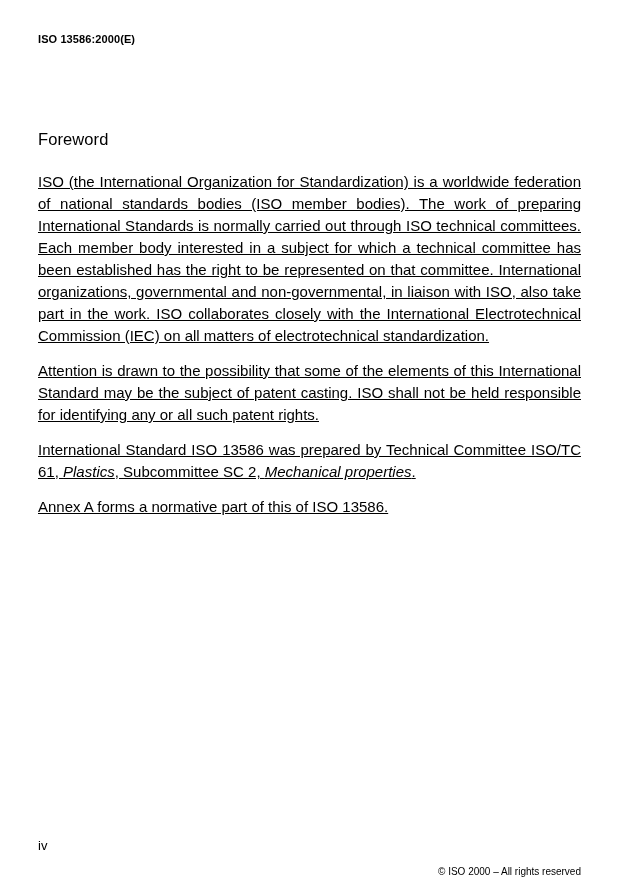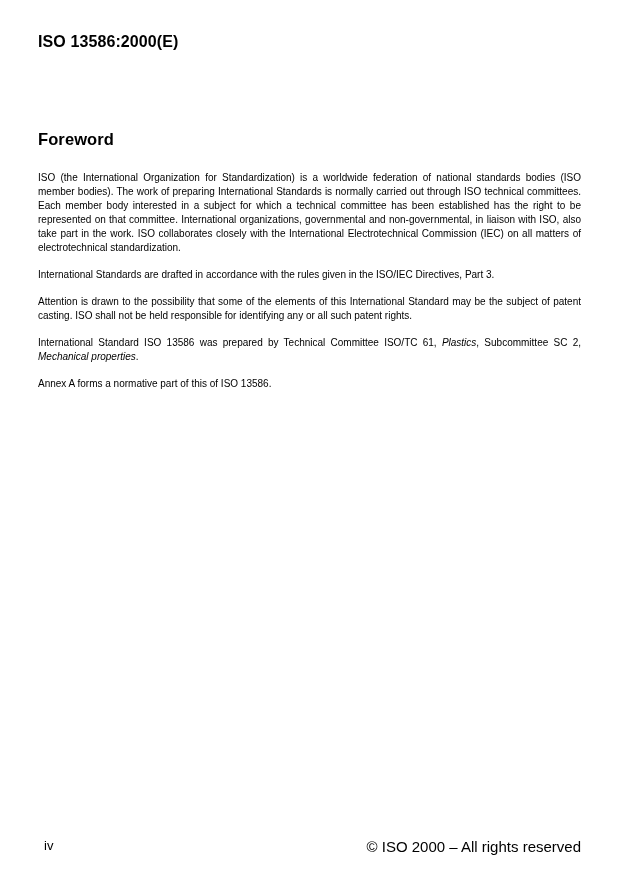--- a/index.html
+++ b/index.html
@@ -13,76 +13,76 @@
     height: 877px;
     background: #ffffff;
     font-family: "Liberation Sans", sans-serif;
     color: #000000;
     overflow: hidden;
   }
   .header {
     position: absolute;
     left: 38px;
     top: 33px;
-    font-size: 16px;
+    font-size: 11px;
     font-weight: bold;
     letter-spacing: 0.1px;
   }
   .content {
     position: absolute;
     left: 38px;
     top: 130px;
     width: 543px;
   }
   h1.title {
     font-size: 16.5px;
-    font-weight: bold;
+    font-weight: normal;
     margin: 0 0 22px 0;
     letter-spacing: 0.1px;
   }
   p.para {
-    font-size: 10px;
-    line-height: 14px;
+    font-size: 15px;
+    line-height: 22px;
     margin: 0 0 13px 0;
     text-align: justify;
     text-justify: inter-word;
+    text-decoration: underline;
   }
   p.para:last-child {
     margin-bottom: 6px;
   }
   .italic {
     font-style: italic;
   }
   .footer-left {
     position: absolute;
-    left: 44px;
+    left: 38px;
     top: 838px;
     font-size: 13px;
   }
   .footer-right {
     position: absolute;
     right: 38px;
-    top: 838px;
-    font-size: 15px;
+    top: 866px;
+    font-size: 10px;
     text-align: right;
   }
 </style>
 </head>
 <body>
 
 <div class="page">
 
   <div class="header">ISO 13586:2000(E)</div>
 
   <div class="content">
 
     <h1 class="title">Foreword</h1>
 
     <p class="para">ISO (the International Organization for Standardization) is a worldwide federation of national standards bodies (ISO member bodies). The work of preparing International Standards is normally carried out through ISO technical committees. Each member body interested in a subject for which a technical committee has been established has the right to be represented on that committee. International organizations, governmental and non-governmental, in liaison with ISO, also take part in the work. ISO collaborates closely with the International Electrotechnical Commission (IEC) on all matters of electrotechnical standardization.</p>
-    <p class="para">International Standards are drafted in accordance with the rules given in the ISO/IEC Directives, Part 3.</p>
     <p class="para">Attention is drawn to the possibility that some of the elements of this International Standard may be the subject of patent casting. ISO shall not be held responsible for identifying any or all such patent rights.</p>
 
     <p class="para"><span>International Standard ISO 13586 was prepared by Technical Committee ISO/TC 61, </span><span class="italic">Plastics</span><span>, Subcommittee SC 2, </span><span class="italic">Mechanical properties</span><span>.</span></p>
 
     <p class="para">Annex A forms a normative part of this of ISO 13586.</p>
 
   </div>
 
   <div class="footer-left">iv</div>
   <div class="footer-right">© ISO 2000 – All rights reserved</div>

